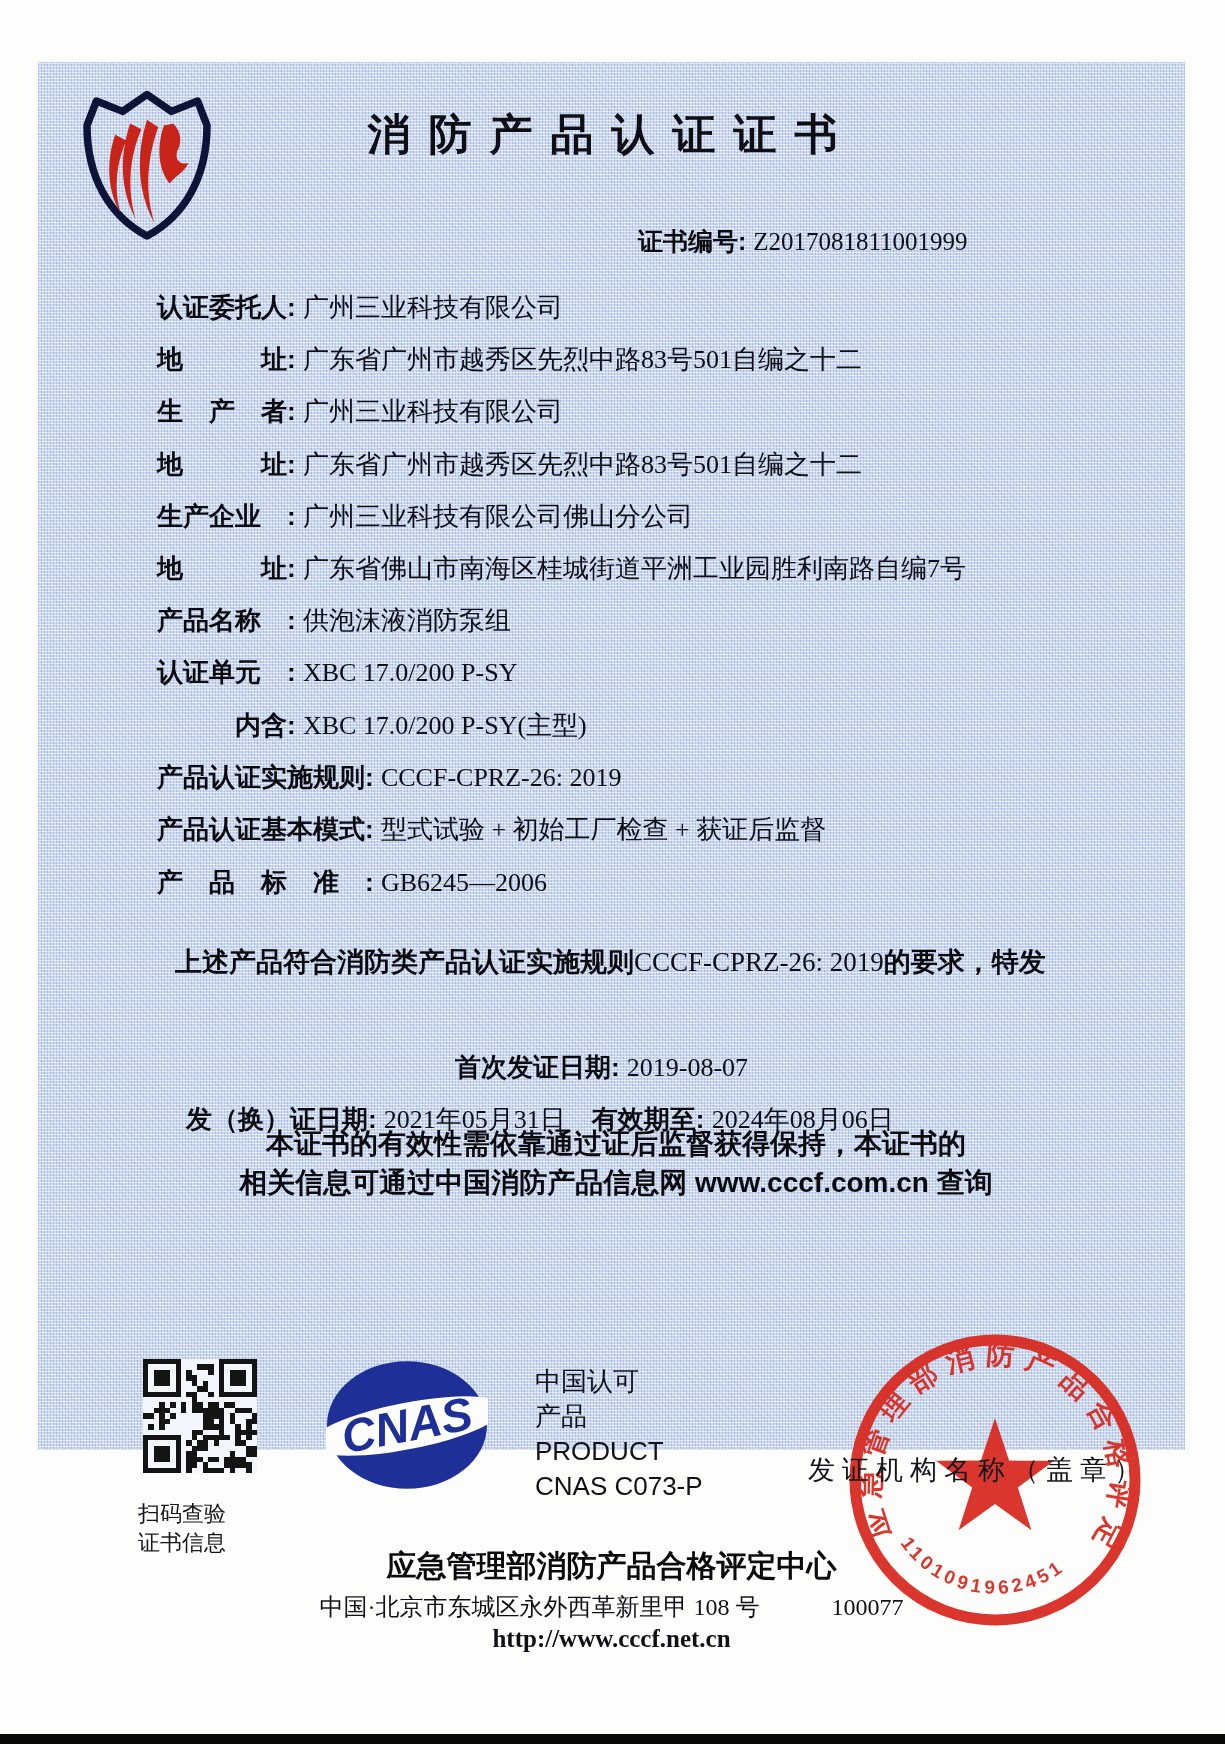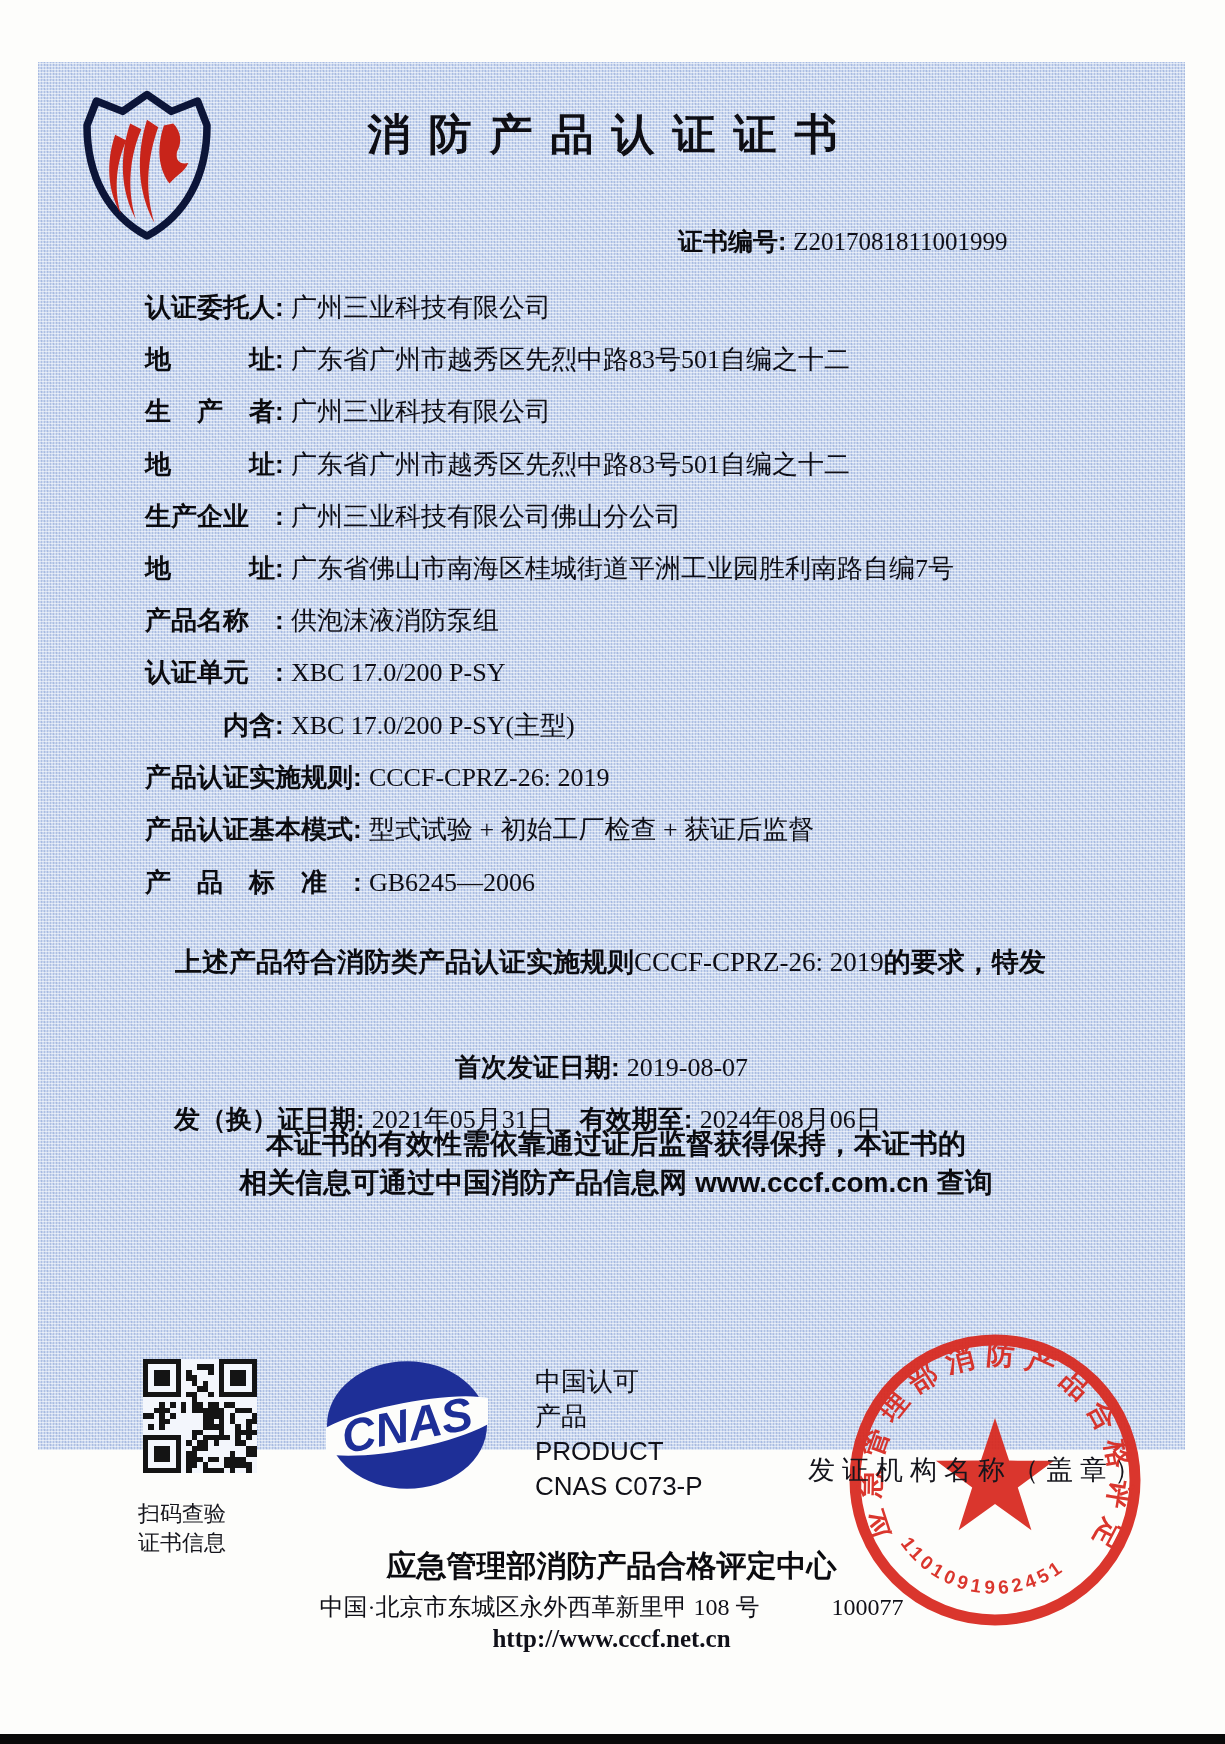--- a/index.html
+++ b/index.html
@@ -5,29 +5,29 @@
   html,body{margin:0;padding:0;}
   body{width:1225px;height:1744px;position:relative;background:#fdfdfb;
        font-family:"Liberation Sans","DejaVu Sans",sans-serif;overflow:hidden;}
   #cert{position:absolute;left:38px;top:62px;width:1147px;height:1388px;
         background-color:#cfdbf0;
         background-image:
           repeating-linear-gradient(0deg, rgba(255,255,255,.55) 0 1px, transparent 1px 3px),
           repeating-linear-gradient(90deg, rgba(98,128,196,.30) 0 1px, transparent 1px 3px),
           repeating-linear-gradient(45deg, rgba(120,150,210,.12) 0 2px, transparent 2px 6px);}
   .abs{position:absolute;}
-  .cn-bold{font-weight:700;color:#0b0b0f;padding-left:40px;}
+  .cn-bold{font-weight:700;color:#0b0b0f;}
   .serif{font-family:"Liberation Serif","DejaVu Serif",serif;color:#101018;}
   #title{left:0;right:0;top:44px;text-align:center;font-size:43px;font-weight:700;
          letter-spacing:18px;color:#0e0e14;}
   #subtitle{left:0;right:0;top:110px;text-align:center;font-size:27.5px;font-weight:500;
             color:#16161c;letter-spacing:.5px;}
   #certno{left:600px;top:163px;font-size:25px;}
   #certno .serif{font-size:25px;}
-  .row{left:107px;height:42px;font-size:26px;white-space:pre;}
+  .row{left:119px;height:42px;font-size:26px;white-space:pre;}
   .row .lab{font-weight:700;color:#0b0b0f;}
   .row .val{font-family:"Liberation Serif","DejaVu Serif",serif;color:#0e0e16;}
   .statement{left:107px;font-size:27px;white-space:pre;}
   .statement .b{font-weight:700;color:#0b0b0f;}
   .statement .c{font-family:"Liberation Serif","DejaVu Serif",serif;color:#0e0e16;}
   .centerline{left:0;right:0;text-align:center;font-weight:700;font-size:28px;color:#0b0b0f;padding-left:9px;}
   #qr-caption{left:100px;top:1437px;font-size:22px;color:#15151c;line-height:29px;}
   #accred{left:497px;top:1302px;font-size:26px;line-height:35px;color:#111118;}
   #seal-overlay{left:770px;top:1390px;font-size:27px;color:#15151c;letter-spacing:7px;
                 font-family:"Liberation Serif","DejaVu Serif",serif;}

